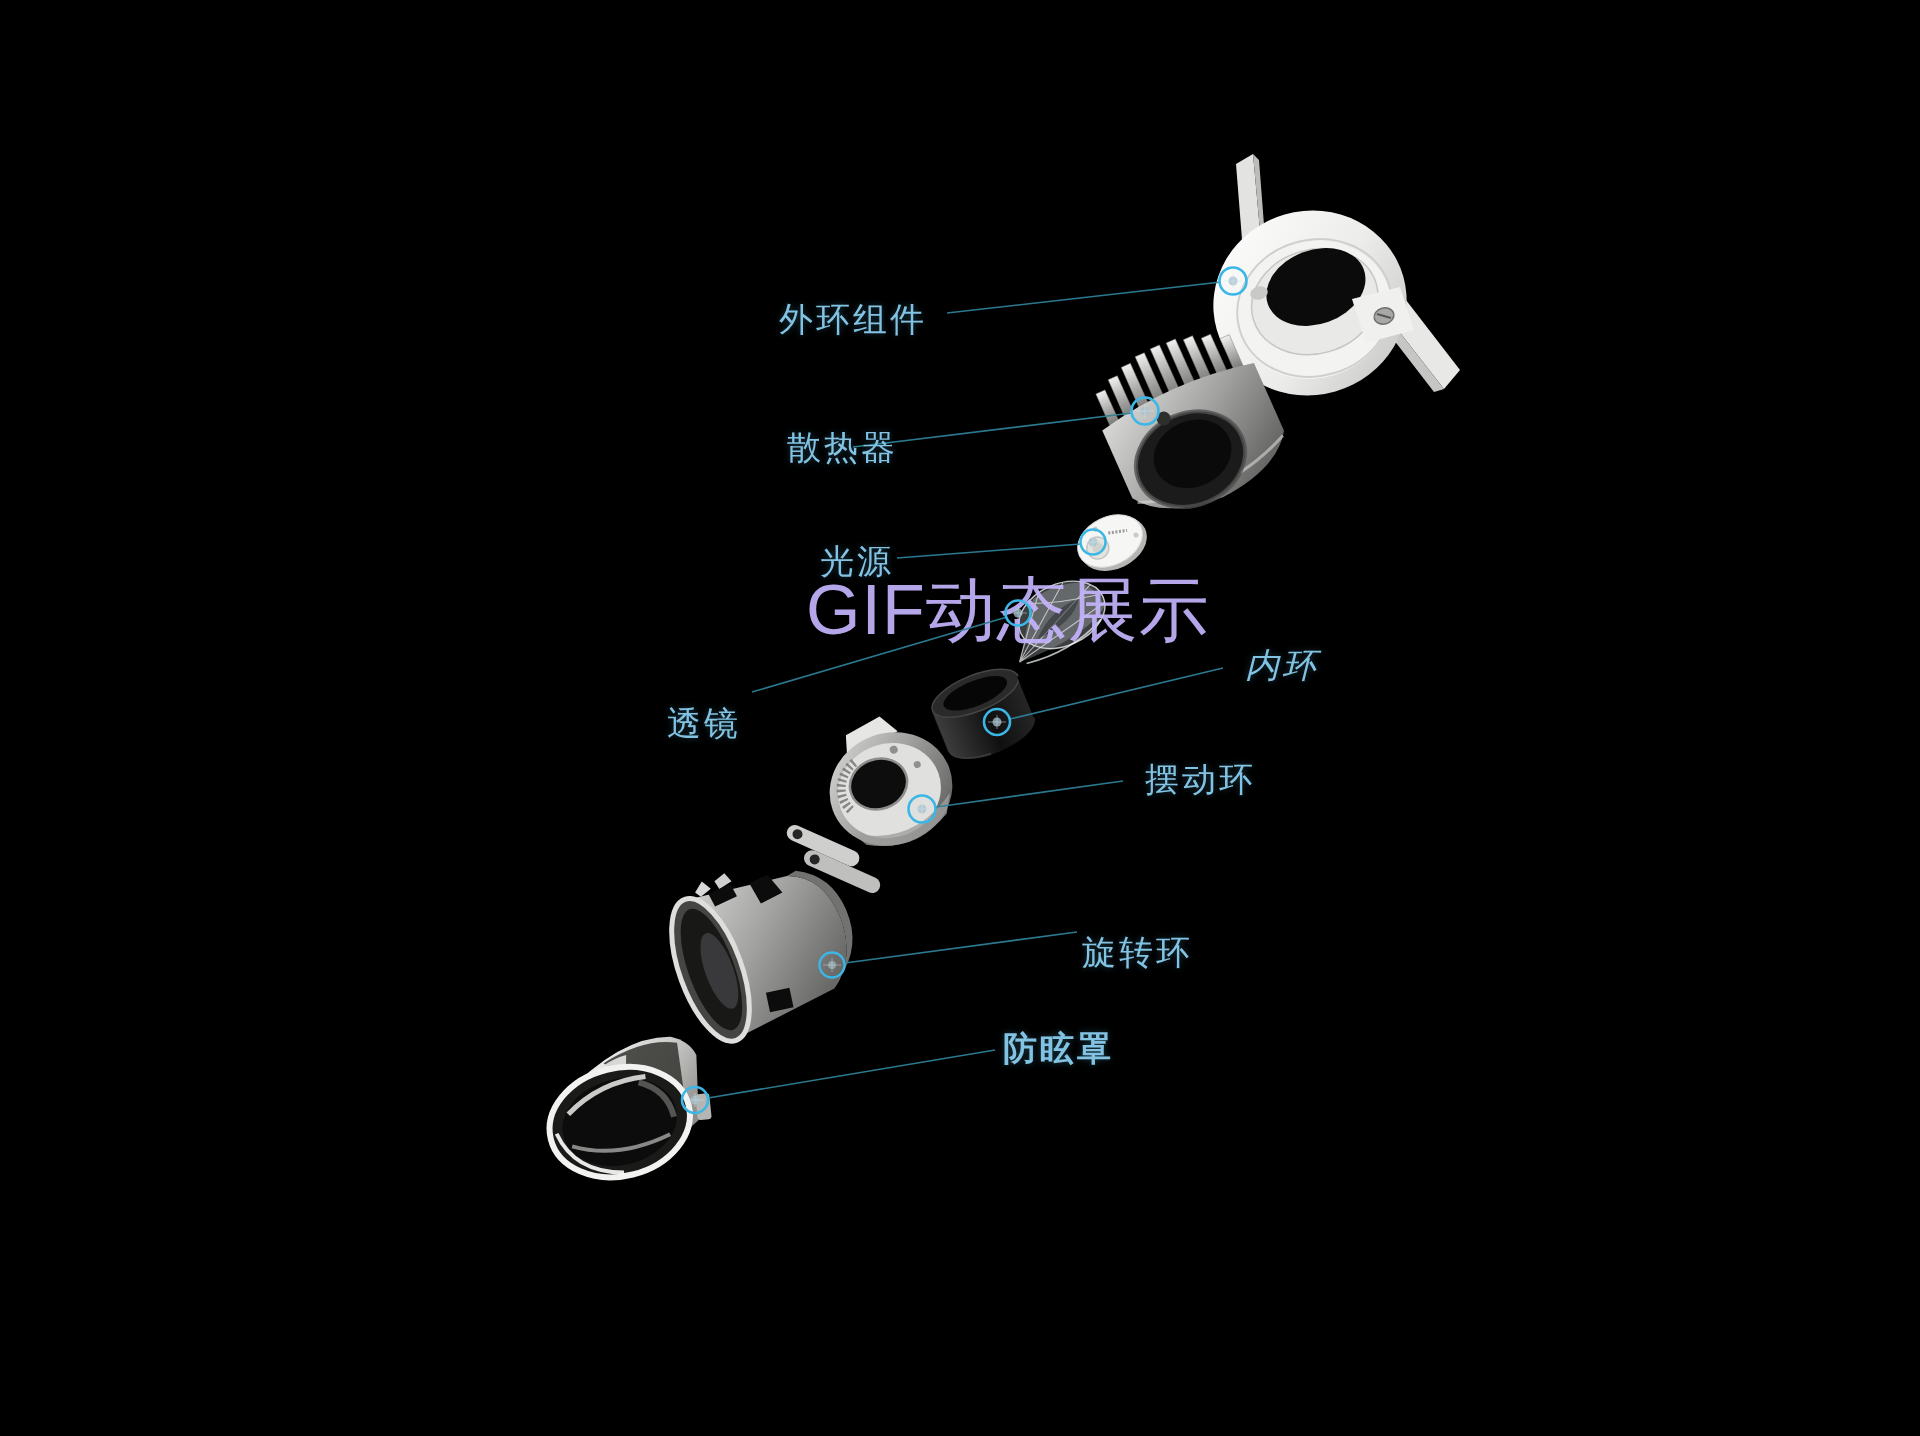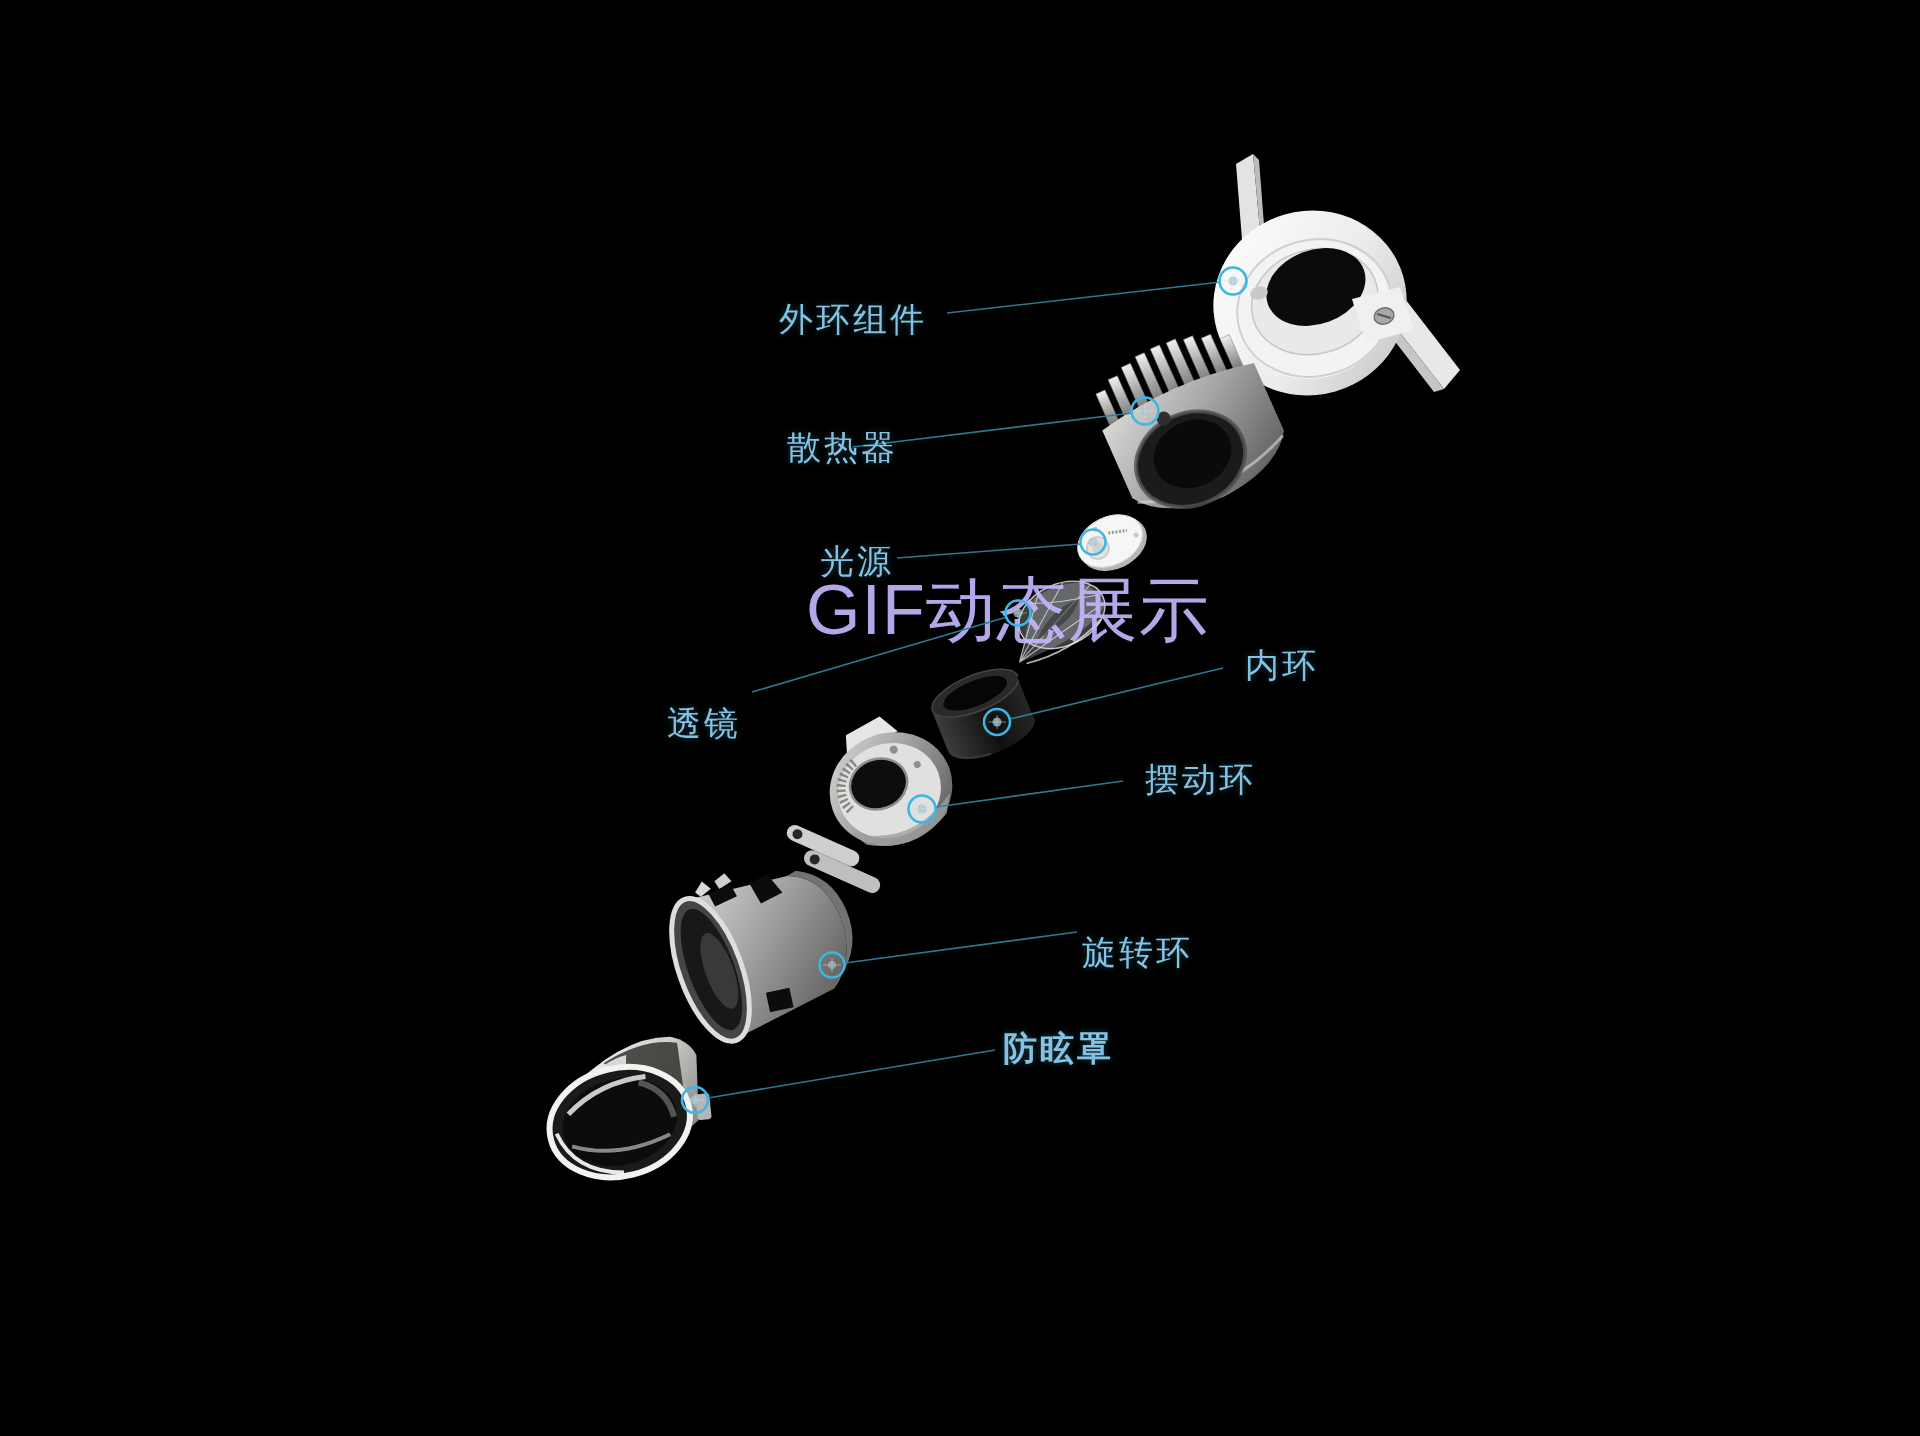--- a/index.html
+++ b/index.html
@@ -9,21 +9,21 @@
   svg{display:block;}
   .lbl{position:absolute;color:#82c2e2;font-size:34px;font-weight:300;letter-spacing:3px;
        white-space:nowrap;line-height:1;text-shadow:0 0 6px rgba(90,180,220,.35);}
   .watermark{position:absolute;left:806px;top:575px;color:#c4b5fd;font-size:70px;
        font-weight:400;letter-spacing:1px;line-height:1;opacity:.92;z-index:3;}
   .z1{z-index:1}.z3{z-index:3}.z4{z-index:4}
   .lbl-outer-ring {right:993px;top:302px;}
   .lbl-heatsink   {right:1022px;top:430px;}
   .lbl-light      {right:1026px;top:544px;}
   .lbl-lens       {right:1179px;top:706px;}
-  .lbl-inner-ring {left:1245px;top:648px;}
+  .lbl-inner-ring {left:1245px;top:648px;font-style:italic;}
   .lbl-swing-ring {left:1145px;top:762px;}
   .lbl-rot-ring   {left:1082px;top:935px;}
   .lbl-anti-glare {left:1003px;top:1031px;font-weight:bold;}
 </style>
 </head>
 <body>
 
 <div class="canvas">
 
   <svg class="layer z1" width="1920" height="1436" viewBox="0 0 1920 1436">

